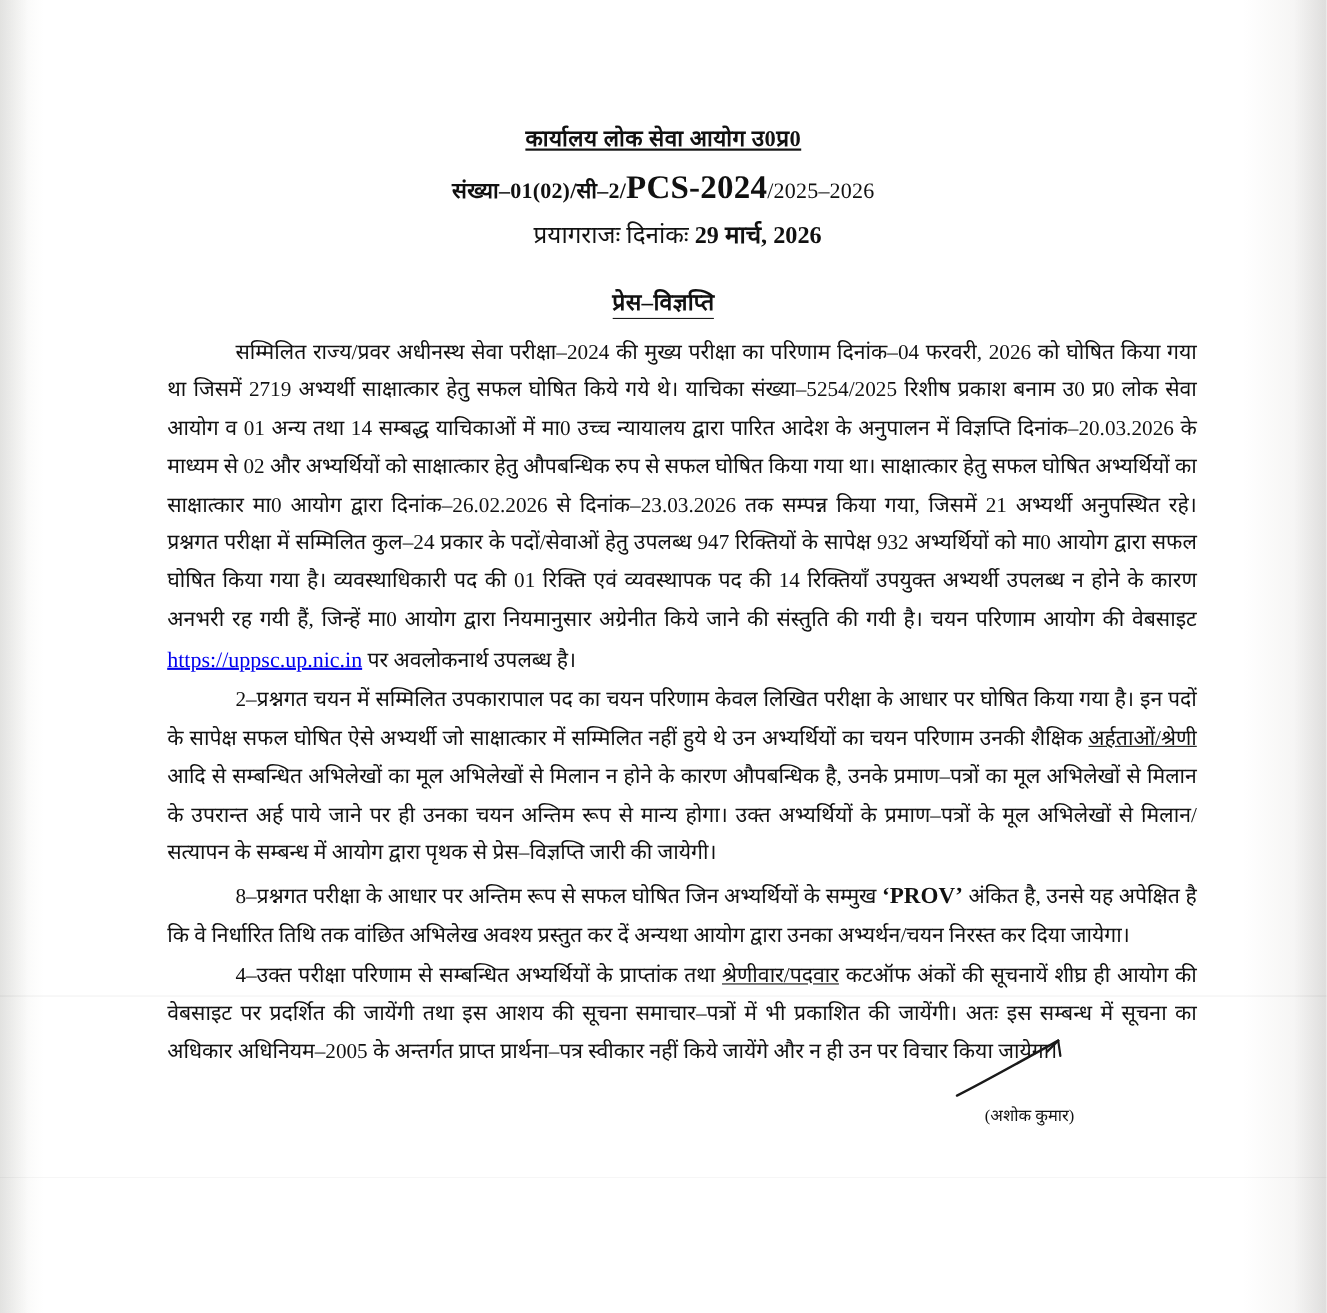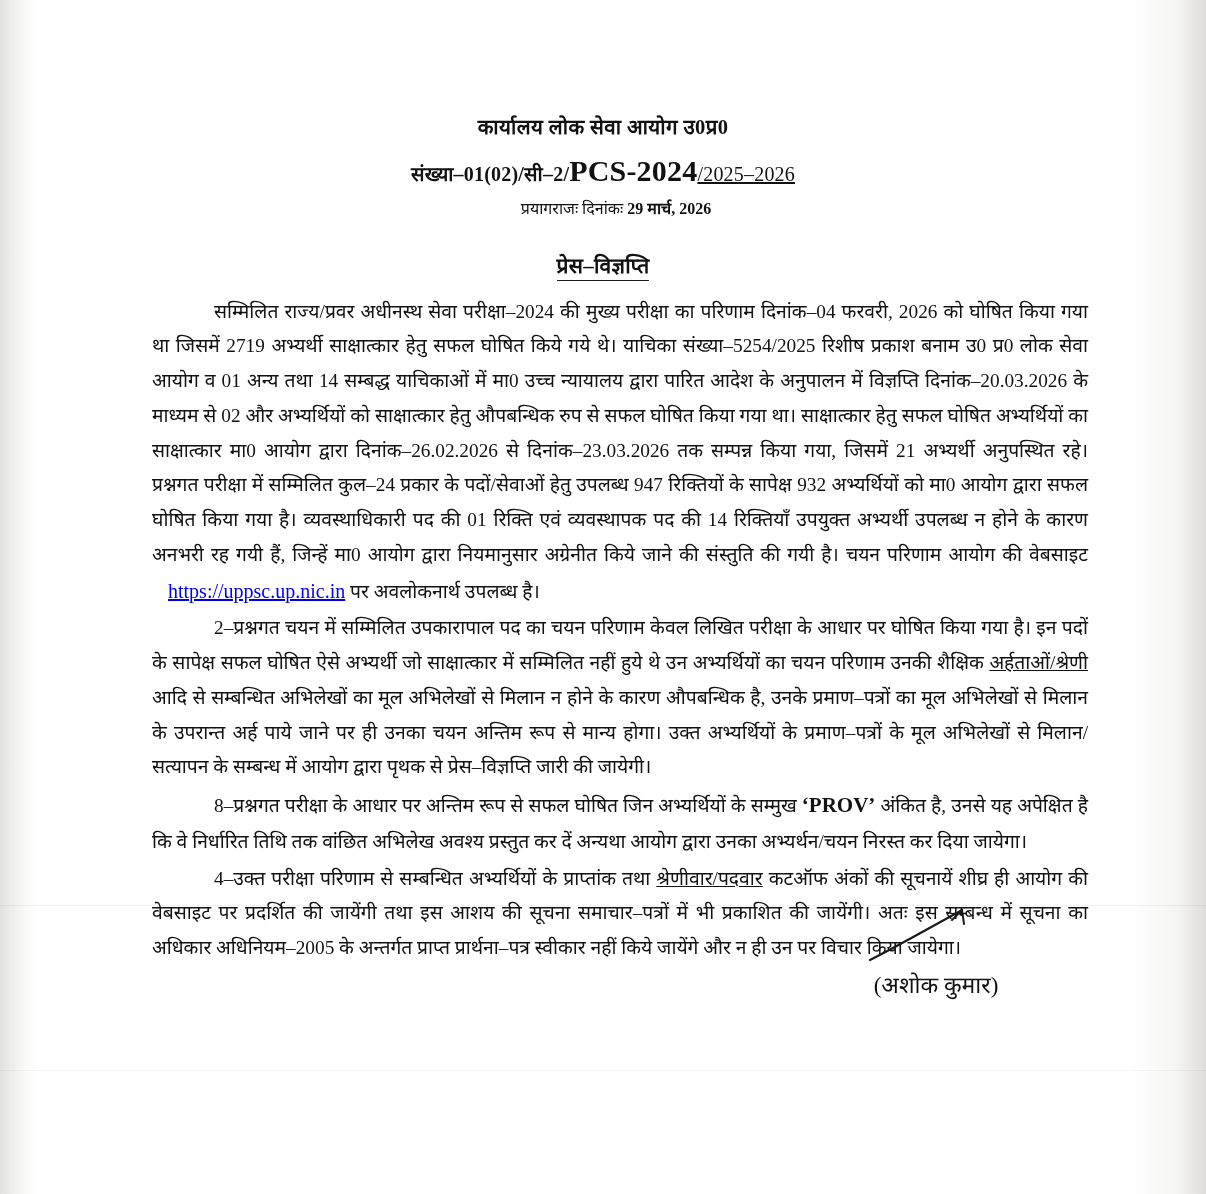--- a/index.html
+++ b/index.html
@@ -54,37 +54,37 @@
 
   .header-block {
     text-align: center;
     margin-top: 112px;
     line-height: 1.5;
   }
   .office-name {
     font-size: 20.5px;
     font-weight: 700;
     letter-spacing: 0.4px;
+    text-decoration: underline;
   }
   .file-number {
     font-size: 20px;
     font-weight: 700;
     margin-top: 5px;
     letter-spacing: 0.2px;
   }
   .file-number .pcs {
     font-size: 30px;
     font-weight: 700;
   }
   .file-number .year {
     font-weight: 400;
-    text-decoration: underline;
   }
   .place-date {
-    font-size: 16px;
+    font-size: 22px;
     margin-top: 4px;
     font-weight: 500;
     padding-left: 26px;
   }
   .place-date .date-strong {
     font-weight: 700;
   }
 
   .title-wrap {
     text-align: center;
@@ -109,37 +109,36 @@
     line-height: 1.80;
     text-align: justify;
     text-justify: inter-word;
     text-indent: 62px;
   }
 
   .link {
     text-decoration: underline;
     font-family: "Liberation Serif", serif;
     font-size: 20px;
-    margin-left: 16px;
   }
   .u { text-decoration: underline; }
   .prov {
     font-weight: 700;
     font-size: 21px;
     font-family: "Liberation Serif", serif;
     margin-top: 44px;
   }
 
   .signature-block {
     position: absolute;
     right: 160px;
-    top: 912px;
+    top: 948px;
     text-align: center;
     width: 220px;
-    font-size: 23px;
+    font-size: 15px;
     line-height: 1.55;
   }
   .sig-mark {
     height: 56px;
     position: relative;
   }
   .sig-mark svg { position: absolute; left: 40px; top: -8px; }
   .sig-name { font-weight: 500; }
   .sig-desig { font-weight: 500; }
 </style>

